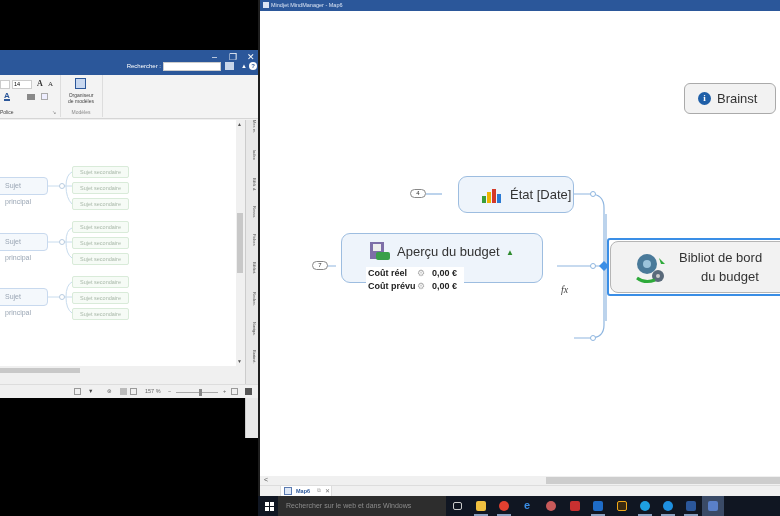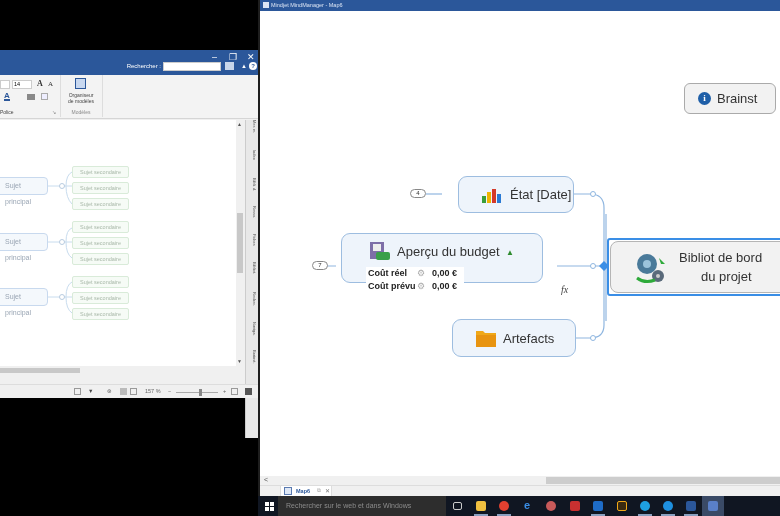--- a/index.html
+++ b/index.html
@@ -187,40 +187,33 @@
         <span style="position:absolute;left:2px;top:1px;font-size:9px;font-weight:bold;color:#222;">Coût réel</span>
         <span style="position:absolute;left:51px;top:1px;font-size:9px;color:#aaa;">⚙</span>
         <span style="position:absolute;left:66px;top:1px;font-size:9px;font-weight:bold;color:#222;">0,00 €</span>
         <span style="position:absolute;left:2px;top:14px;font-size:9px;font-weight:bold;color:#222;">Coût prévu</span>
         <span style="position:absolute;left:51px;top:14px;font-size:9px;color:#aaa;">⚙</span>
         <span style="position:absolute;left:66px;top:14px;font-size:9px;font-weight:bold;color:#222;">0,00 €</span>
       </div>
     </div>
     <span style="position:absolute;left:301px;top:273px;font-size:10px;font-style:italic;font-family:'Liberation Serif',serif;color:#444;">fx</span>
 
-    <div class="topic" style="left:192px;top:308px;width:124px;height:38px;">
-      <svg style="position:absolute;left:22px;top:8px;" width="22" height="20">
-        <path d="M1 3 H8 L10 5 H21 V19 H1 Z" fill="#f0a818"></path>
-          <rect x="1" y="7" width="20" height="12" fill="#e89410"></rect>
-      </svg>
-      <span class="topic-label" style="left:50px;top:11px;">Artefacts</span>
-    </div>
 
     <div style="position:absolute;left:347px;top:227px;width:180px;height:58px;border:2px solid #3a8ee6;border-radius:3px;"></div>
     <div style="position:absolute;left:350px;top:230px;width:178px;height:52px;background:#f2f2f2;border:1px solid #b5b5b5;border-radius:8px;">
       <svg style="position:absolute;left:22px;top:8px;" width="36" height="36">
         <circle cx="14" cy="14" r="10" fill="#4a7a9a"></circle>
           <circle cx="14" cy="14" r="4" fill="#9cc4dc"></circle>
           <circle cx="25" cy="26" r="6" fill="#5a6a7a"></circle>
           <circle cx="25" cy="26" r="2" fill="#ccc"></circle>
         <path d="M4 28 Q12 34 22 30" stroke="#2eaa3a" stroke-width="3" fill="none"></path>
           <path d="M26 8 L32 14 L28 14 Z" fill="#2eaa3a"></path>
       </svg>
       <span class="topic-label" style="left:68px;top:8px;">Bibliot de bord</span>
-      <span class="topic-label" style="left:90px;top:27px;">du projet</span>
+      <span class="topic-label" style="left:90px;top:27px;">du budget</span>
     </div>
 
     <div style="position:absolute;left:424px;top:72px;width:92px;height:31px;background:#f2f2f2;border:1px solid #aaa;border-radius:6px;">
       <span style="position:absolute;left:13px;top:8px;width:13px;height:13px;border-radius:50%;background:#1e5fa8;color:#fff;font-size:9px;font-weight:bold;text-align:center;line-height:13px;font-family:'Liberation Serif',serif;">i</span>
       <span class="topic-label" style="left:32px;top:7px;">Brainst</span>
     </div>
 
   </div>
   <div id="right-hscroll">
     <span style="position:absolute;left:4px;top:0;font-size:7px;color:#555;">&lt;</span>

